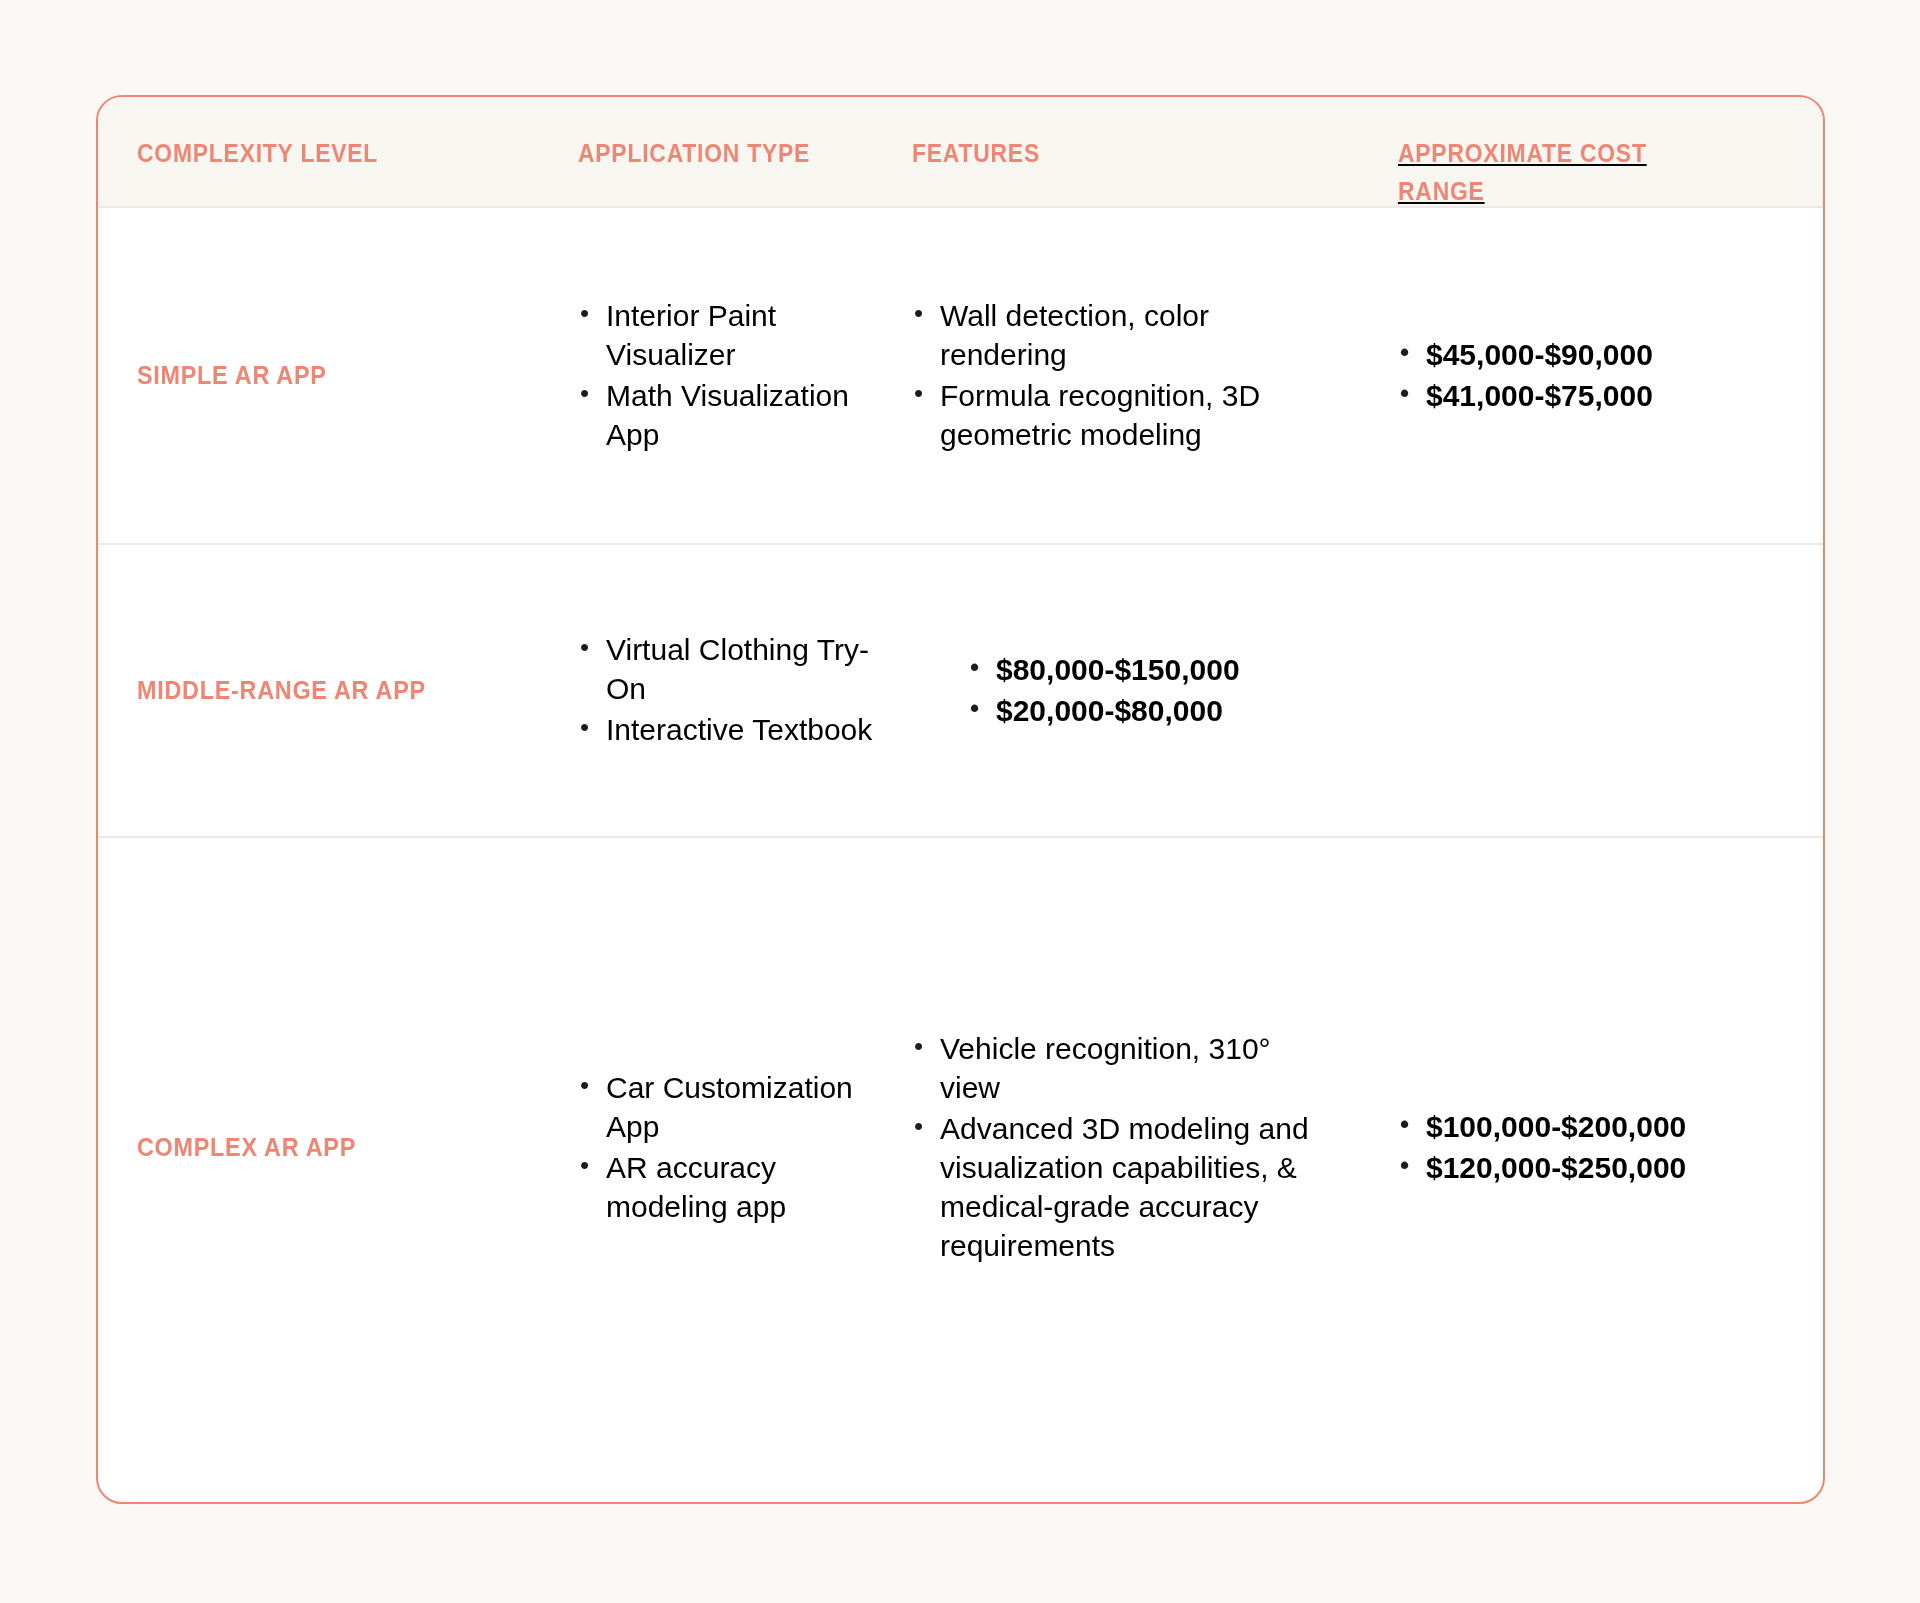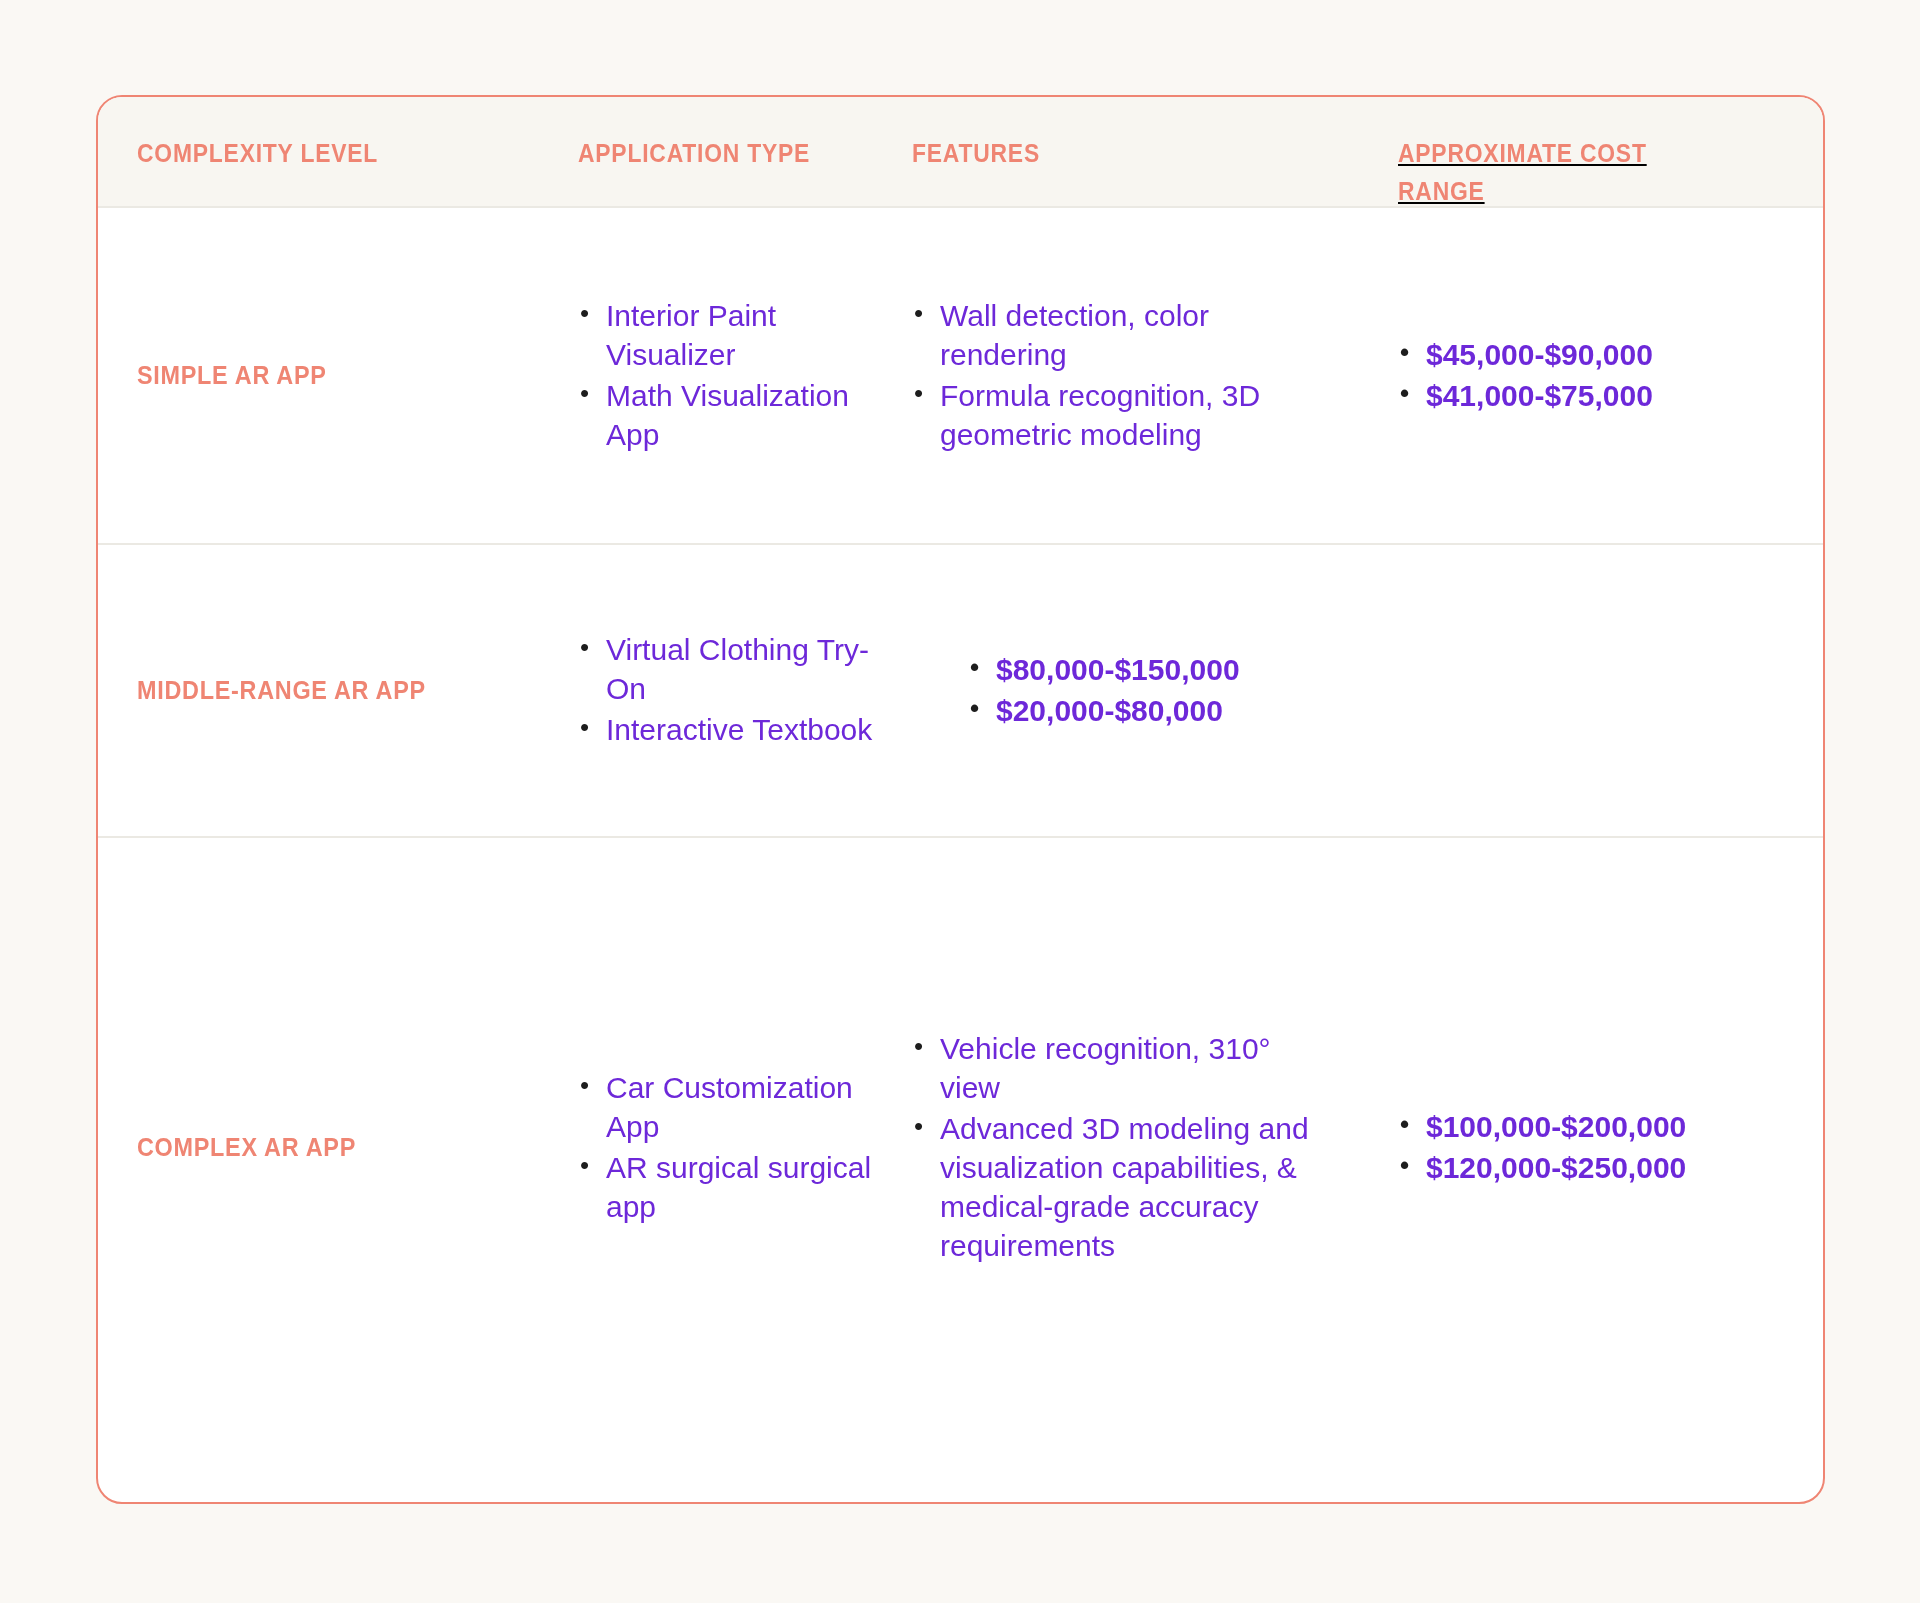--- a/index.html
+++ b/index.html
@@ -92,21 +92,21 @@
     list-style: none;
     margin: 0;
     padding: 0;
   }
 
   ul.cell-list > li {
     position: relative;
     padding-left: 28px;
     font-size: 30px;
     line-height: 1.3;
-    color: #6d28d9;
+    color: #000000;
     margin-bottom: 2px;
     font-weight: normal;
   }
 
   ul.cell-list > li::before {
     content: "\2022";
     position: absolute;
     left: 2px;
     top: -1px;
     font-size: 26px;
@@ -180,21 +180,21 @@
       </div>
     </div>
 
     <div class="trow trow-3">
       <div class="col-level">
         <div class="level-label">COMPLEX AR APP</div>
       </div>
       <div class="col-type">
         <ul class="cell-list">
           <li>Car Customization App</li>
-          <li>AR surgical surgical app</li>
+          <li>AR accuracy modeling app</li>
         </ul>
       </div>
       <div class="col-features">
         <ul class="cell-list">
           <li>Vehicle recognition, 310° view</li>
           <li>Advanced 3D modeling and visualization capabilities, &amp; medical-grade accuracy requirements</li>
         </ul>
       </div>
       <div class="col-cost">
         <ul class="cell-list cost-list">

